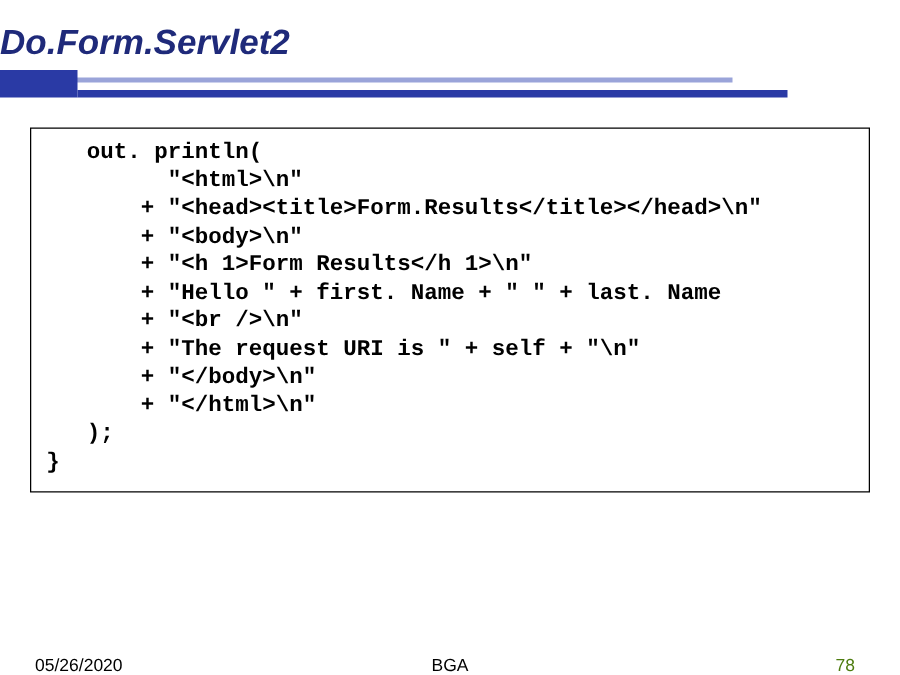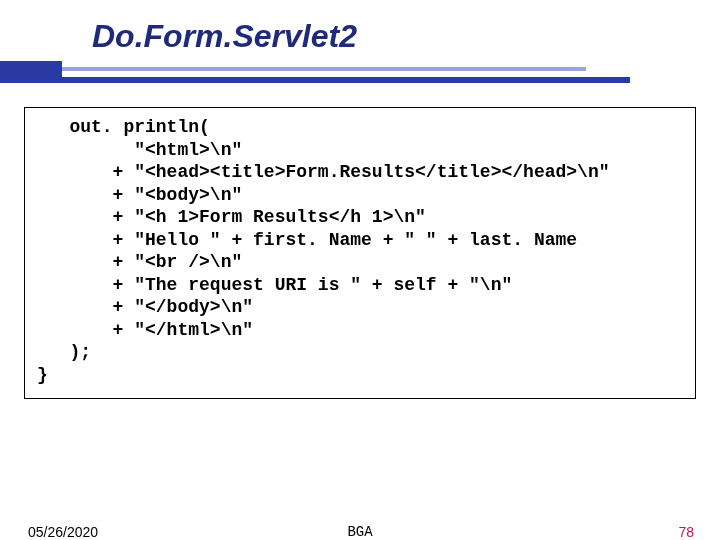--- a/index.html
+++ b/index.html
@@ -9,26 +9,25 @@
     background: #ffffff;
     font-family: Verdana, Arial, sans-serif;
     position: relative;
     overflow: hidden;
   }
   .title-area {
     position: relative;
     padding: 18px 0 0 0;
   }
   .title-text {
-    font-size: 32px;
+    font-size: 28px;
     font-weight: bold;
     font-style: italic;
     color: #1f2a7a;
     font-family: Verdana, Arial, sans-serif;
-    padding-left: 92px;
   }
   .title-underline {
     margin-top: 6px;
     height: 22px;
     width: 630px;
     position: relative;
   }
   .tl-box {
     position: absolute;
     left: 0; top: 0;
@@ -64,22 +63,22 @@
   .footer {
     position: absolute;
     left: 0; right: 0; bottom: 16px;
     display: flex;
     align-items: baseline;
     font-family: Arial, sans-serif;
     font-size: 14px;
     color: #000;
   }
   .footer .date { position: absolute; left: 28px; }
-  .footer .center { position: absolute; left: 50%; transform: translateX(-50%); font-family: Liberation Mono, monospace; }
-  .footer .page { position: absolute; right: 26px; color: #be185d; }
+  .footer .center { position: absolute; left: 50%; transform: translateX(-50%); }
+  .footer .page { position: absolute; right: 36px; color: #4d7c0f; }
 </style>
 </head>
 <body>
 
 <div class="title-area">
   <div class="title-text">Do.Form.Servlet2</div>
   <div class="title-underline">
     <div class="tl-thin"></div>
     <div class="tl-box"></div>
     <div class="tl-long"></div>

